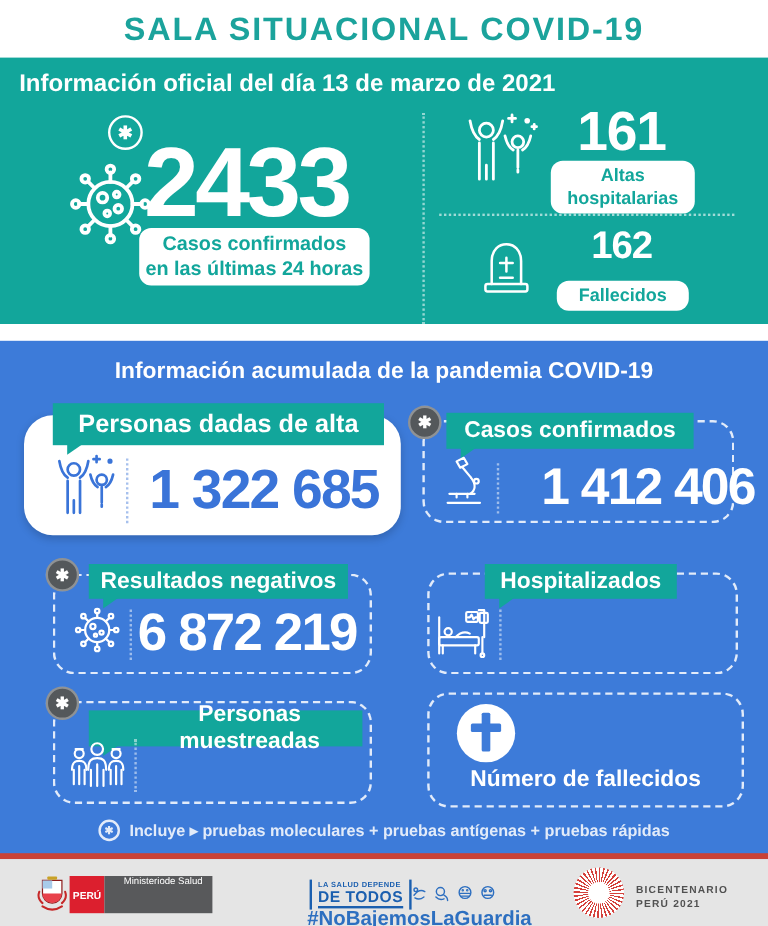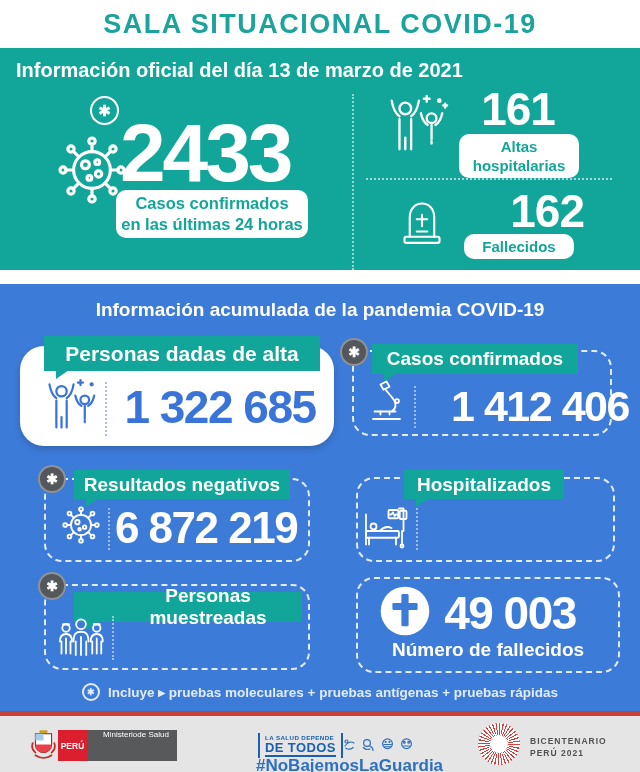--- a/index.html
+++ b/index.html
@@ -36,21 +36,21 @@
   .num-2433{position:absolute;left:120px;top:64px;font-size:82px;letter-spacing:-3px;}
   .wpill{background:#fff;color:var(--teal);font-weight:bold;text-align:center;border-radius:10px;
     display:flex;flex-direction:column;align-items:center;justify-content:center;}
   .pill-24h{position:absolute;left:116px;top:142px;width:192px;height:48px;font-size:16.5px;line-height:1.25;}
 
   .icon-virus-big{position:absolute;left:50px;top:80px;}
   .icon-people-cel{position:absolute;left:381px;top:44px;}
   .num-161{position:absolute;left:452px;top:38px;width:132px;text-align:center;font-size:46px;letter-spacing:-1px;}
   .pill-altas{position:absolute;left:459px;top:86px;width:120px;height:44px;font-size:15px;line-height:1.3;}
   .icon-tomb{position:absolute;left:394px;top:144px;}
-  .num-162{position:absolute;left:452px;top:140px;width:132px;text-align:right;font-size:46px;letter-spacing:-1px;}
+  .num-162{position:absolute;left:452px;top:140px;width:132px;text-align:center;font-size:32px;letter-spacing:-1px;}
   .pill-fallecidos{position:absolute;left:464px;top:186px;width:110px;height:25px;font-size:15px;}
 
   
   .sec-blue{position:relative;width:640px;height:432px;background:var(--blue);margin-top:14px;color:#fff;}
   .blue-header{position:absolute;top:15px;left:0;width:100%;text-align:center;font-size:19px;font-weight:bold;}
 
   .tpill{position:absolute;background:var(--teal);color:#fff;font-weight:bold;text-align:center;
     border-radius:0;display:flex;align-items:center;justify-content:center;}
   .tpill::after{content:"";position:absolute;left:12px;bottom:-8px;width:0;height:0;
     border-left:13px solid var(--teal);border-bottom:9px solid transparent;}
@@ -284,21 +284,20 @@
       <path d="M51 34 V50 M57 30 V50 M63 34 V50"></path>
     </svg>
     <div class="vdot-w4"></div>
 
     <div class="dcard card-fallec"></div>
     <svg class="icon-cross" width="54" height="54" viewBox="0 0 60 60">
       <circle cx="30" cy="30" r="27" fill="#fff"></circle>
       <rect x="26" y="11" width="8" height="36" rx="1.5" fill="#3D7BD9"></rect>
       <rect x="16" y="21" width="28" height="8" rx="1.5" fill="#3D7BD9"></rect>
     </svg>
-    <div class="wnum num-fallec">49 003</div>
     <div class="lbl-fallec">Número de fallecidos</div>
 
     <div class="note-row">
       <div class="aring aring-note">✱</div>
       <div class="note-text">Incluye ▸ pruebas moleculares +  pruebas antígenas + pruebas rápidas</div>
     </div>
 
     <div class="redline"></div>
   </div>
 

